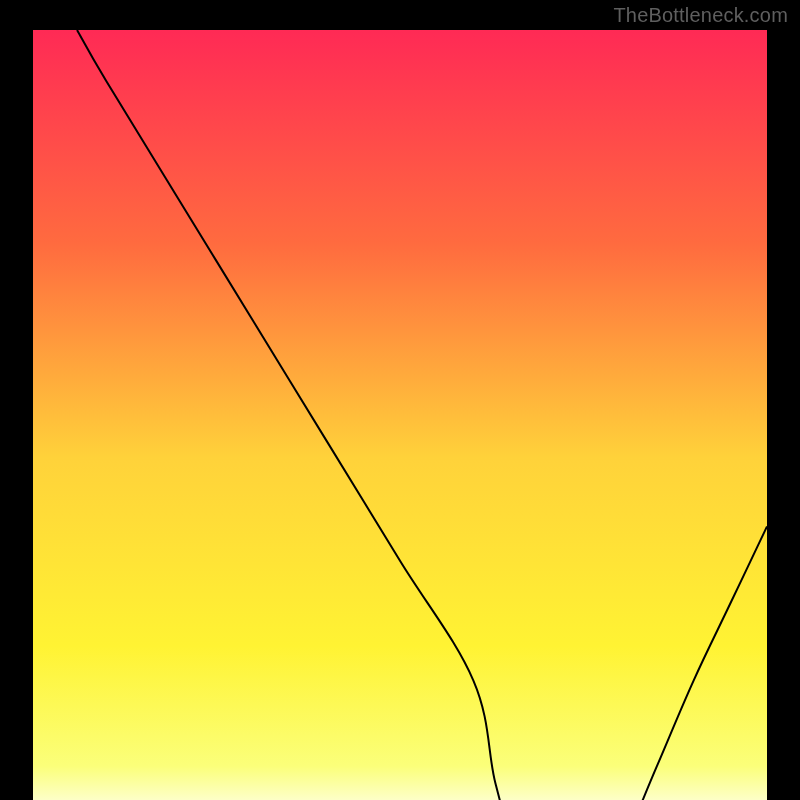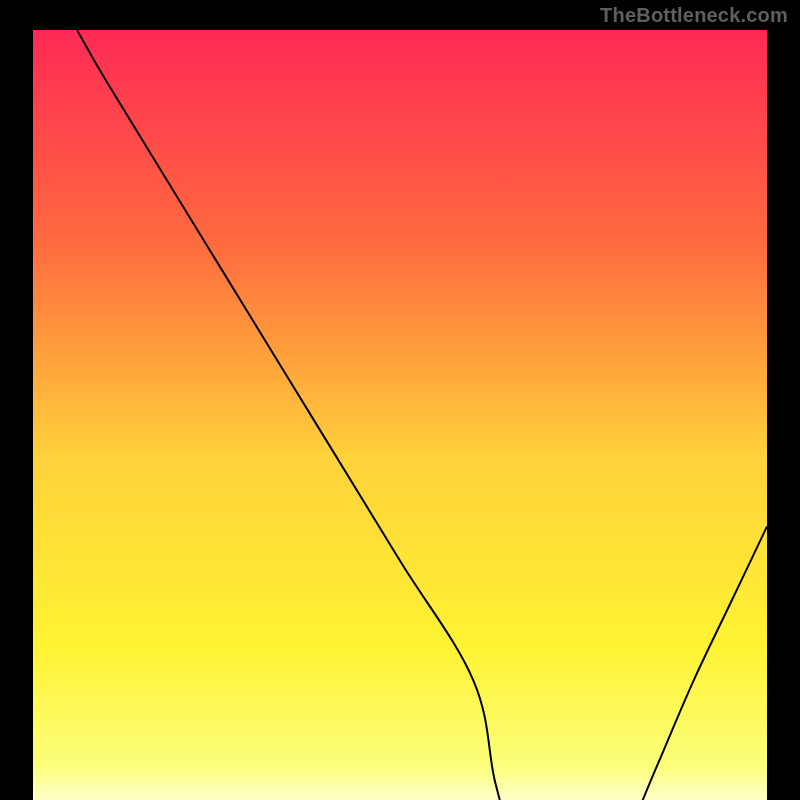--- a/index.html
+++ b/index.html
@@ -18,21 +18,21 @@
     width: 800px;
     height: 800px;
     background: #000;
   }
   .watermark {
     position: absolute;
     top: 4px;
     right: 12px;
     color: #5f5f5f;
     font-size: 20px;
-    font-weight: 700;
+    font-weight: 400;
     letter-spacing: 0.2px;
     user-select: none;
   }
   svg {
     position: absolute;
     left: 0;
     top: 0;
   }
 </style>
 </head>

